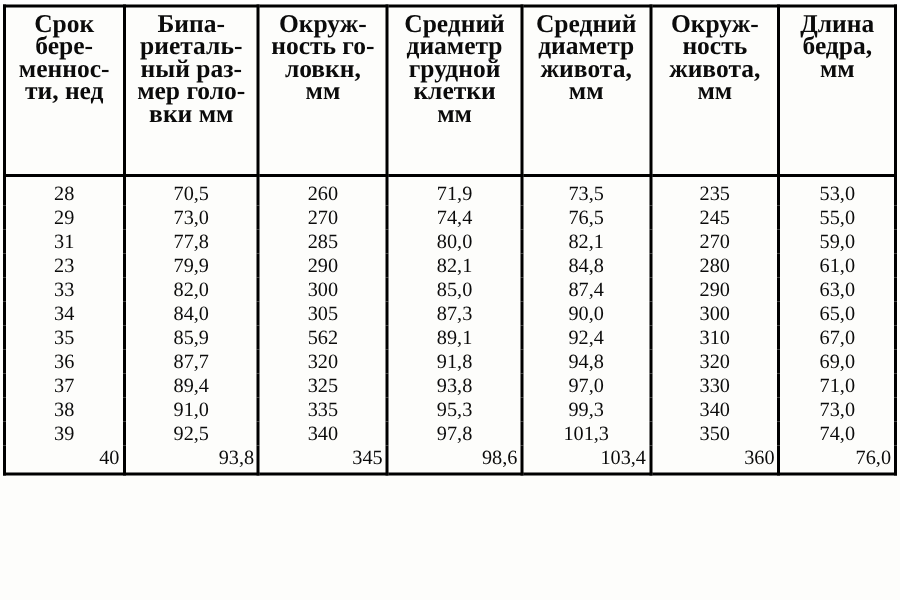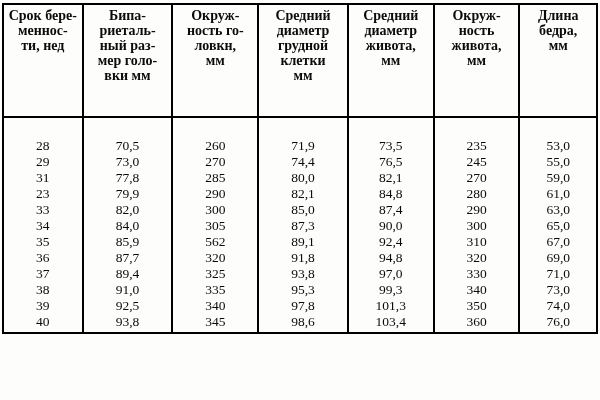--- a/index.html
+++ b/index.html
@@ -28,21 +28,21 @@
   }
   table.fetal th,
   table.fetal td {
     border: 2px solid #000000;
     text-align: center;
     vertical-align: top;
     font-family: "Liberation Serif", serif;
     color: #0b0b0b;
   }
   table.fetal thead th {
-    font-size: 14px;
+    font-size: 17px;
     line-height: 15px;
     font-weight: 700;
     padding: 3px 2px 4px 2px;
     height: 104px;
     vertical-align: top;
   }
   table.fetal thead th .hdr {
     display: block;
     word-break: break-word;
     hyphens: manual;
@@ -50,25 +50,26 @@
   table.fetal tbody td {
     font-size: 13.5px;
     line-height: 14px;
     padding: 1px 2px;
     font-weight: 400;
     border-top: none;
     border-bottom: none;
   }
   table.fetal tbody tr:first-child td {
     border-top: 2px solid #000000;
-    padding-top: 21px;
+    padding-top: 4px;
   }
   table.fetal tbody tr:last-child td {
     border-bottom: 2px solid #000000;
     padding-bottom: 3px;
+    text-align: right;
   }
   col.c0 { width: 78px; }
   col.c1 { width: 88px; }
   col.c2 { width: 84px; }
   col.c3 { width: 88px; }
   col.c4 { width: 84px; }
   col.c5 { width: 84px; }
   col.c6 { width: 76px; }
 </style>
 </head>

